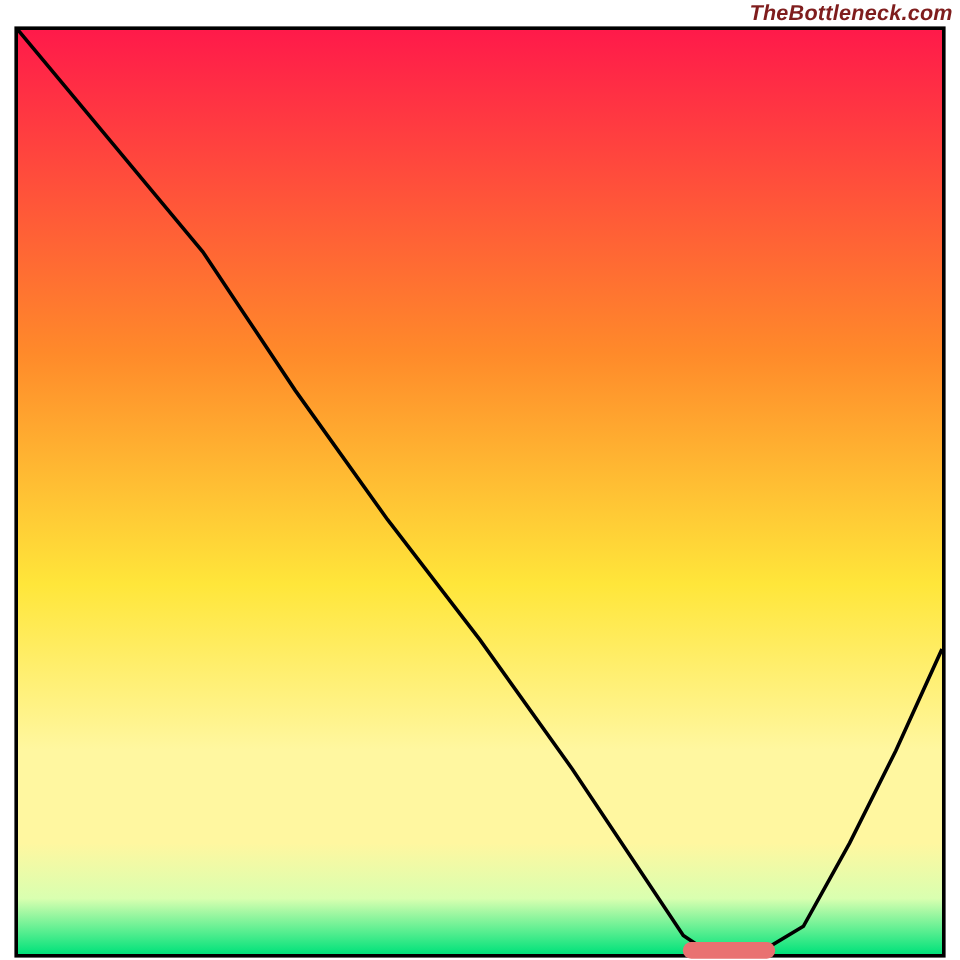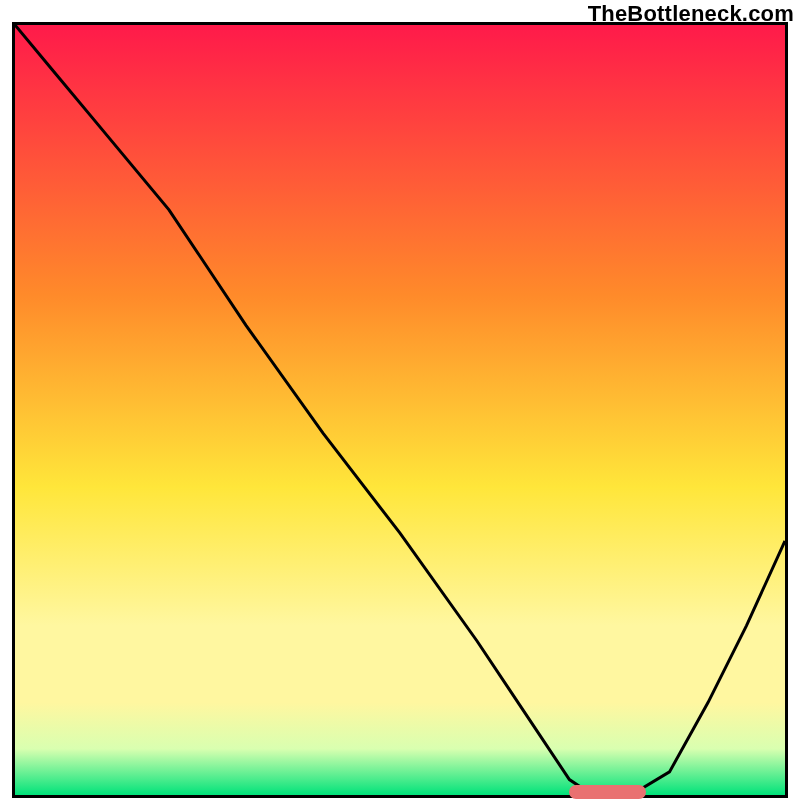--- a/index.html
+++ b/index.html
@@ -24,24 +24,25 @@
     position: absolute;
     left: 0;
     top: 0;
     width: 770px;
     height: 770px;
   }
   .watermark {
     position: absolute;
     top: 1px;
     right: 6px;
-    font-size: 22px;
+    font-size: 18px;
     font-weight: 600;
-    color: #000000;
+    color: #7f1d1d;
     letter-spacing: 0.2px;
+    font-style: italic;
   }
   .marker {
     position: absolute;
     background: #e97171;
     border-radius: 7px;
     height: 14px;
   }
 </style>
 </head>
 <body>

